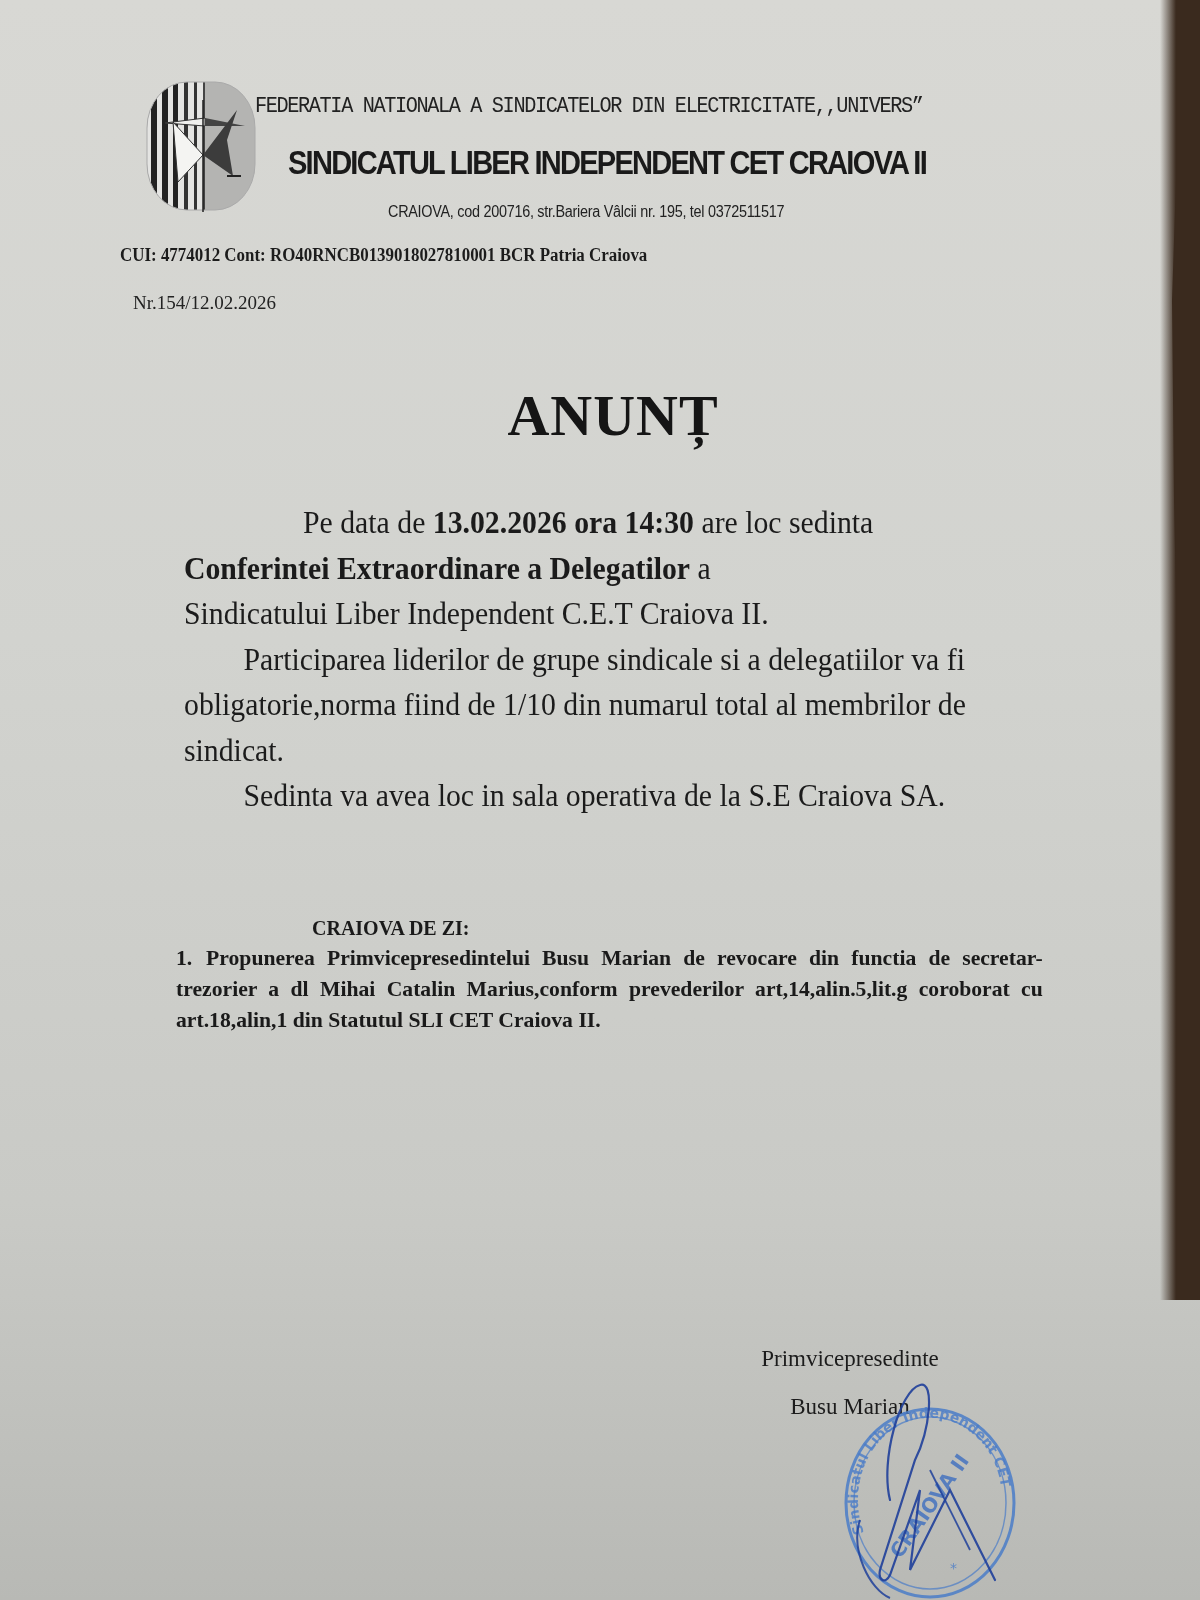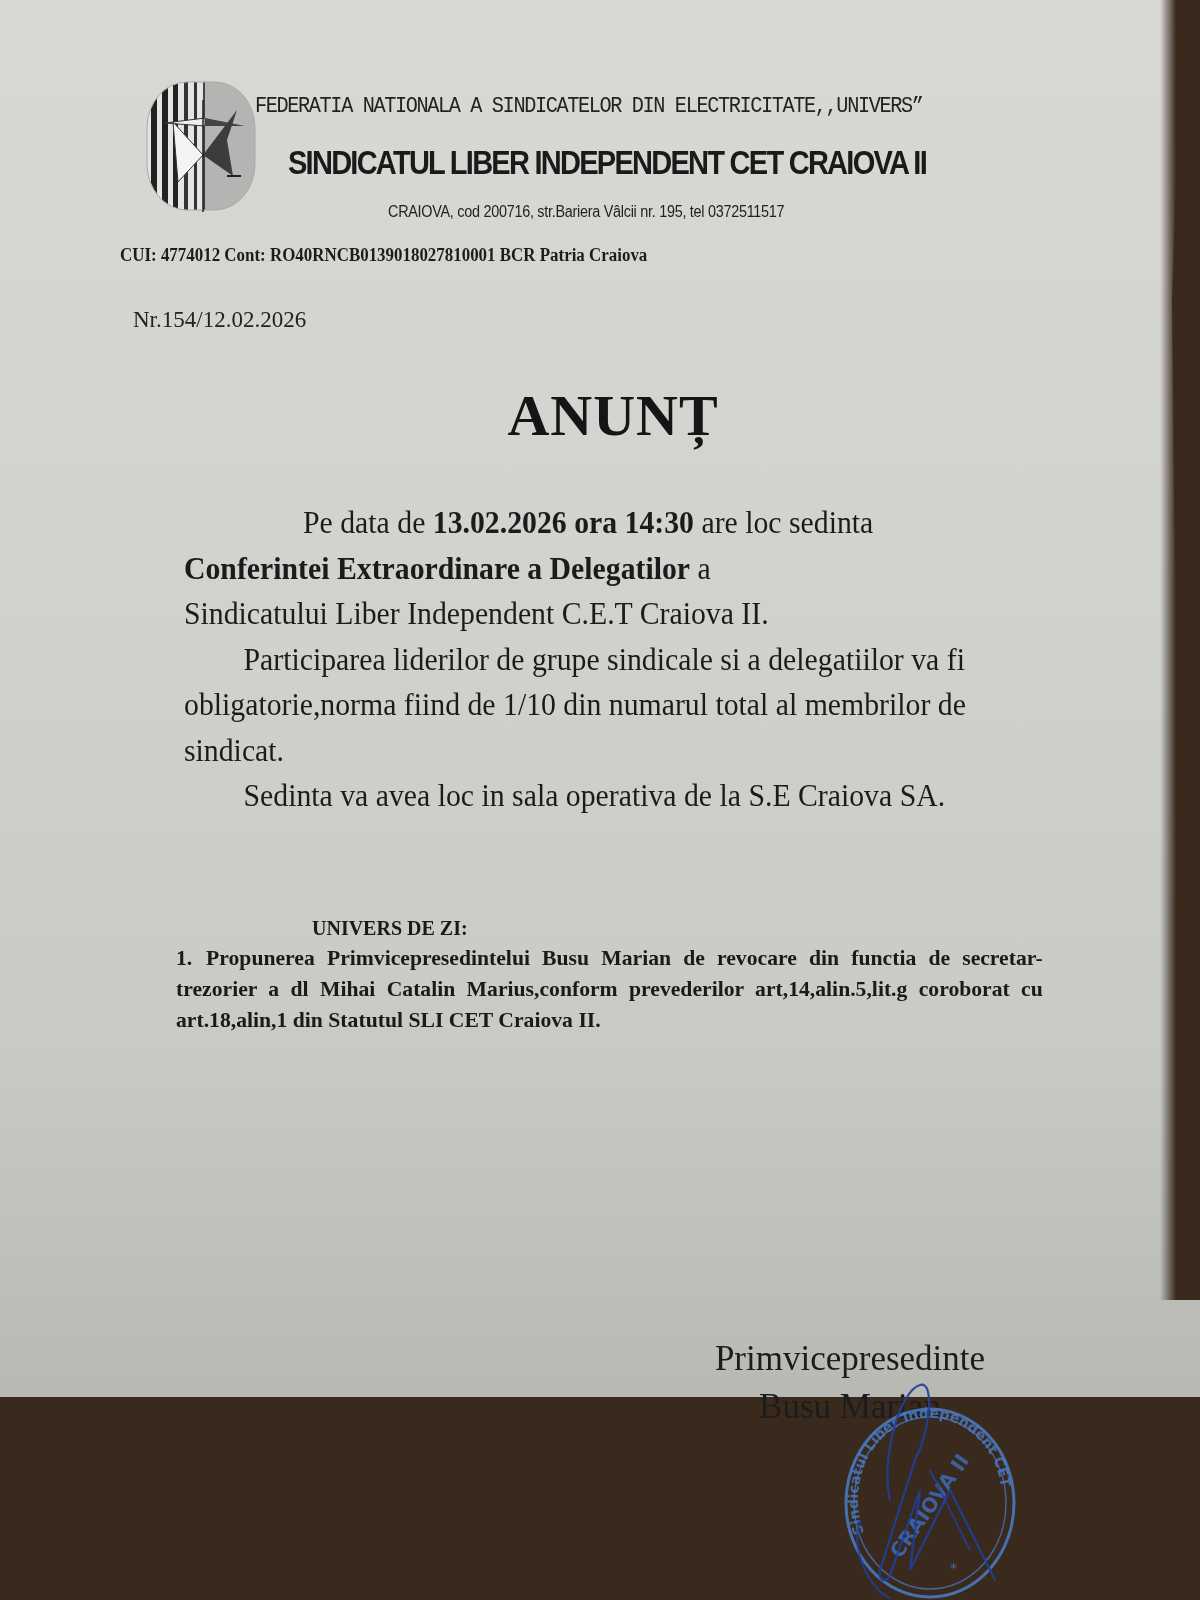--- a/index.html
+++ b/index.html
@@ -4,21 +4,21 @@
   <style>
     html, body { margin: 0; padding: 0; }
     body {
       width: 1200px; height: 1600px; overflow: hidden;
       background: #3a2a1e;
       position: relative;
       font-family: "Liberation Serif", serif;
     }
     .paper {
       position: absolute; left: 0; top: 0;
-      width: 1200px; height: 1397px;
+      width: 1200px; height: 1600px;
       background: linear-gradient(180deg, #d8d8d4 0%, #d2d3cf 40%, #c9cac6 75%, #b8b9b5 100%);
       clip-path: polygon(0 0, 1192px 0, 1178px 120px, 1172px 300px, 1174px 500px, 1180px 800px, 1190px 1100px, 1200px 1250px, 1200px 1600px, 0 1600px);
       color: #1b1b1b;
     }
     .edge-shadow {
       position: absolute; right: 0; top: 0; width: 40px; height: 1300px;
       background: linear-gradient(90deg, rgba(0,0,0,0) 0%, #3a2a1e 40%);
     }
     .logo {
       position: absolute; left: 145px; top: 80px; width: 112px; height: 132px;
@@ -46,21 +46,21 @@
     }
     .cui {
       position: absolute; left: 120px; top: 245px;
       font-family: "Liberation Serif", serif;
       font-weight: bold; font-size: 18px;
       transform: scaleX(0.94); transform-origin: left;
       white-space: nowrap; color: #1c1c1c;
     }
     .nr {
       position: absolute; left: 133px; top: 292px;
-      font-size: 23px; white-space: nowrap; color: #222; margin-top: 15px;
+      font-size: 19px; white-space: nowrap; color: #222;
     }
     .heading {
       position: absolute; left: 0; width: 1130px; top: 382px;
       text-align: center; font-weight: bold; font-size: 58px;
       letter-spacing: 1px; color: #151515; margin-left: 48px;
     }
     .body-text {
       position: absolute; left: 184px; top: 500px; width: 830px;
       font-size: 31px; line-height: 45.5px; color: #1b1b1b;
       transform: scaleX(0.96); transform-origin: left;
@@ -73,21 +73,21 @@
     }
     .agenda {
       position: absolute; left: 176px; top: 942px; width: 880px;
       font-weight: bold; font-size: 22px; line-height: 31px;
       text-align: justify; color: #1a1a1a;
       transform: scaleX(0.985); transform-origin: left;
     }
     .agenda .num { margin-right: 14px; }
     .signature-block {
       position: absolute; left: 690px; top: 1335px; width: 320px;
-      font-size: 35px; line-height: 48px; color: #1c1c1c;
+      font-size: 23px; line-height: 48px; color: #1c1c1c;
       text-align: center;
     }
     .stamp {
       position: absolute; left: 840px; top: 1395px; width: 180px; height: 205px;
     }
     .signature {
       position: absolute; left: 820px; top: 1370px; width: 200px; height: 230px;
     }
   </style>
 </head>
@@ -132,21 +132,21 @@
   <div class="body-text">
     <p>
       <span class="indent"></span><span style="padding-left:62px">Pe data de </span><b>13.02.2026 ora 14:30</b><span> are loc sedinta</span><br>
       <b>Conferintei Extraordinare a Delegatilor</b><span> a</span><br>
       <span>Sindicatului Liber Independent C.E.T Craiova II.</span>
     </p>
     <p style="text-indent:62px">Participarea liderilor de grupe sindicale si a delegatiilor va fi obligatorie,norma fiind de 1/10 din numarul total al membrilor de sindicat.</p>
     <p style="text-indent:62px">Sedinta va avea loc in sala operativa de la S.E Craiova SA.</p>
   </div>
 
-  <div class="agenda-title">UNIVERS DE ZI:</div>
+  <div class="agenda-title">CRAIOVA DE ZI:</div>
   <div class="agenda">
     <span class="num">1.</span><span>Propunerea Primvicepresedintelui Busu Marian de revocare din functia de secretar-trezorier a dl Mihai Catalin Marius,conform prevederilor art,14,alin.5,lit.g coroborat cu art.18,alin,1 din Statutul SLI CET Craiova II.</span>
   </div>
 
   <div class="signature-block">
     <div>Primvicepresedinte</div>
     <div>Busu Marian</div>
   </div>
 
   <svg class="stamp" viewBox="0 0 180 205">

